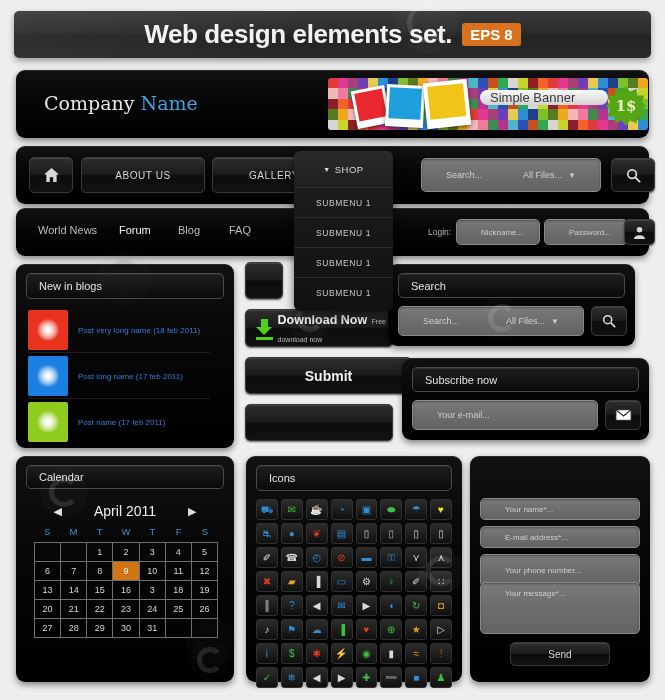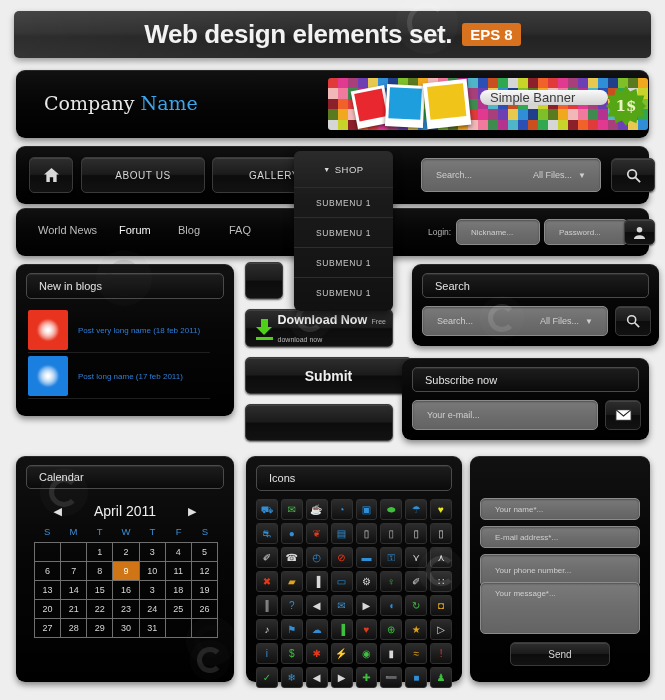--- a/index.html
+++ b/index.html
@@ -27,21 +27,21 @@
     color: #d6d6d6;
     display: flex; align-items: center; justify-content: center;
   }
   .field {
     background: linear-gradient(180deg,#7a7a7a 0%, #6d6d6d 50%, #636363 100%);
     border: 1px solid #8b8b8b;
     border-radius: 5px;
     box-shadow: inset 0 1px 2px rgba(0,0,0,.35);
     color: #cfcfcf;
     display: flex; align-items: center;
-    padding: 0 14px;
+    padding: 0 24px;
     font-size: 9px;
   }
   .hdrbar {
     background: linear-gradient(180deg,#1d1d1d 0%, #141414 50%, #0a0a0a 100%);
     border: 1px solid #4a4a4a;
     border-radius: 5px;
     color: #e2e2e2;
     display: flex; align-items: center;
     padding: 0 12px;
     font-size: 11px;
@@ -109,21 +109,21 @@
   
   #subnav-panel { left:16px; top:208px; width:633px; height:48px; }
   .subnav-link { position:absolute; top:16px; font-size:11px; color:#bdbdbd; }
   #subnav-forum { color:#f2f2f2; }
   #login-label { position:absolute; left:412px; top:19px; font-size:8.5px; color:#b5b5b5; }
   #login-nick { position:absolute; left:440px; top:11px; width:84px; height:26px; font-size:8px; }
   #login-pass { position:absolute; left:528px; top:11px; width:84px; height:26px; font-size:8px; }
   #btn-login { position:absolute; left:608px; top:11px; width:31px; height:26px; }
 
   
-  #blogs-panel { left:16px; top:264px; width:218px; height:152px; }
+  #blogs-panel { left:16px; top:264px; width:218px; height:184px; }
   #blogs-header { position:absolute; left:10px; top:9px; width:198px; height:26px; }
   .blog-row { position:absolute; left:12px; width:196px; height:40px; display:flex;
     align-items:center; gap:10px; }
   .blog-thumb { width:40px; height:40px; border-radius:2px; position:relative; overflow:hidden; }
   .blog-thumb .burst { position:absolute; inset:0;
      background: radial-gradient(circle at 50% 50%, #ffffff 0%, rgba(255,255,255,.65) 8%, rgba(255,255,255,0) 42%); }
   .blog-title { color:#2f7fd8; font-size:8px; }
   .blog-sep { position:absolute; left:12px; width:182px; height:1px; background:#1f1f1f; }
 
   
@@ -135,21 +135,21 @@
   #dl-arrow .head { position:absolute; left:0; top:8px; width:0; height:0;
      border-left:8.5px solid transparent; border-right:8.5px solid transparent; border-top:8px solid #4fd11a; }
   #dl-arrow .base { position:absolute; left:0; bottom:-3px; width:17px; height:3px; background:#4fd11a; }
   #dl-text .t1 { color:#f0f0f0; font-size:12.5px; font-weight:bold; line-height:13px; }
   #dl-text .t2 { color:#b9b9b9; font-size:7px; line-height:10px; }
   #btn-submit { position:absolute; left:245px; top:357px; width:167px; height:37px;
     font-size:14px; font-weight:bold; color:#f0f0f0; }
   #btn-blank { position:absolute; left:245px; top:404px; width:148px; height:37px; }
 
   
-  #search-panel { left:412px; top:264px; width:247px; height:82px; }
+  #search-panel { left:388px; top:264px; width:247px; height:82px; }
   #search-title { position:absolute; left:10px; top:9px; width:227px; height:25px; }
   #search-input { position:absolute; left:10px; top:42px; width:186px; height:30px;
     justify-content:space-between; }
   #btn-search-widget { position:absolute; left:203px; top:42px; width:36px; height:30px; }
 
   
   #subscribe-panel { left:402px; top:358px; width:247px; height:82px; }
   #subscribe-title { position:absolute; left:10px; top:9px; width:227px; height:25px; }
   #email-input { position:absolute; left:10px; top:42px; width:186px; height:30px; }
   #btn-send-mail { position:absolute; left:203px; top:42px; width:36px; height:30px; }
@@ -464,20 +464,26 @@
       <span class="blog-title" style="color: rgb(47, 127, 216);">Post very long name (18 feb 2011)</span>
     </div>
     <div class="blog-sep" style="top:88px;"></div>
     <div class="blog-row" style="top:92px;text-decoration:underline;">
       <div class="blog-thumb" id="bt1" style="background: radial-gradient(circle, rgb(255, 255, 255) 0%, rgb(27, 127, 224) 38%, rgb(27, 127, 224) 100%);">
         <div class="burst"></div>
       </div>
       <span class="blog-title" style="color: rgb(47, 127, 216);">Post long name (17 feb 2011)</span>
     </div>
     <div class="blog-sep" style="top:134px;"></div>
+    <div class="blog-row" style="top:138px;">
+      <div class="blog-thumb" id="bt2" style="background: radial-gradient(circle, rgb(255, 255, 255) 0%, rgb(143, 204, 29) 38%, rgb(143, 204, 29) 100%);">
+        <div class="burst"></div>
+      </div>
+      <span class="blog-title" style="color: rgb(47, 127, 216);">Post name (17 feb 2011)</span>
+    </div>
   </div>
 
   <div class="glossy" id="btn-square-small"></div>
 
   <div class="glossy" id="btn-download">
     <span id="dl-arrow">
       <span class="stem"></span>
         <span class="head"></span>
         <span class="base"></span>
     </span>

